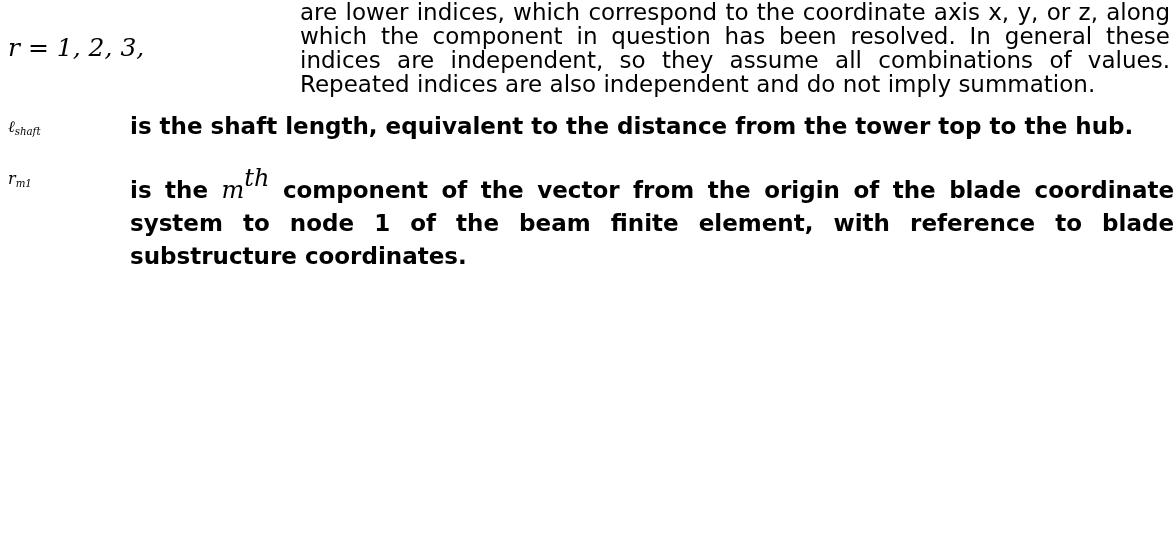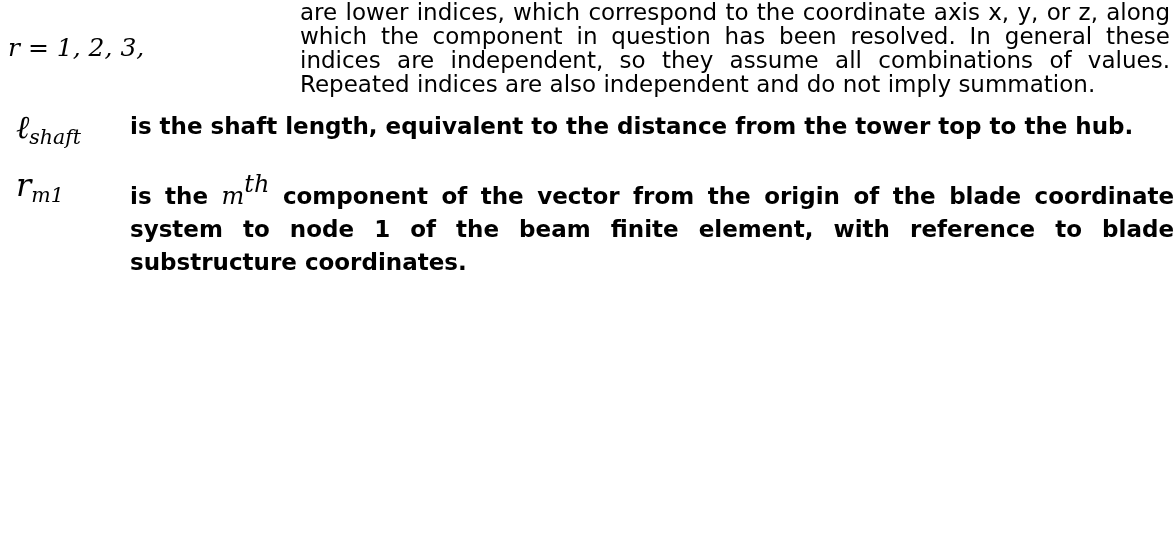--- a/index.html
+++ b/index.html
@@ -67,23 +67,23 @@
   }
 
   
   .row {
     display: flex;
     align-items: flex-start;
     margin-top: 14px;
   }
   .row .term {
     flex: 0 0 130px;
-    padding-left: 16px;
+    padding-left: 8px;
     box-sizing: border-box;
-    font-size: 32px;
+    font-size: 16px;
   }
   .row .def {
     flex: 1 1 auto;
     padding-right: 2px;
   }
 
   
   .sub {
     font-size: 0.64em;
     vertical-align: -0.28em;

